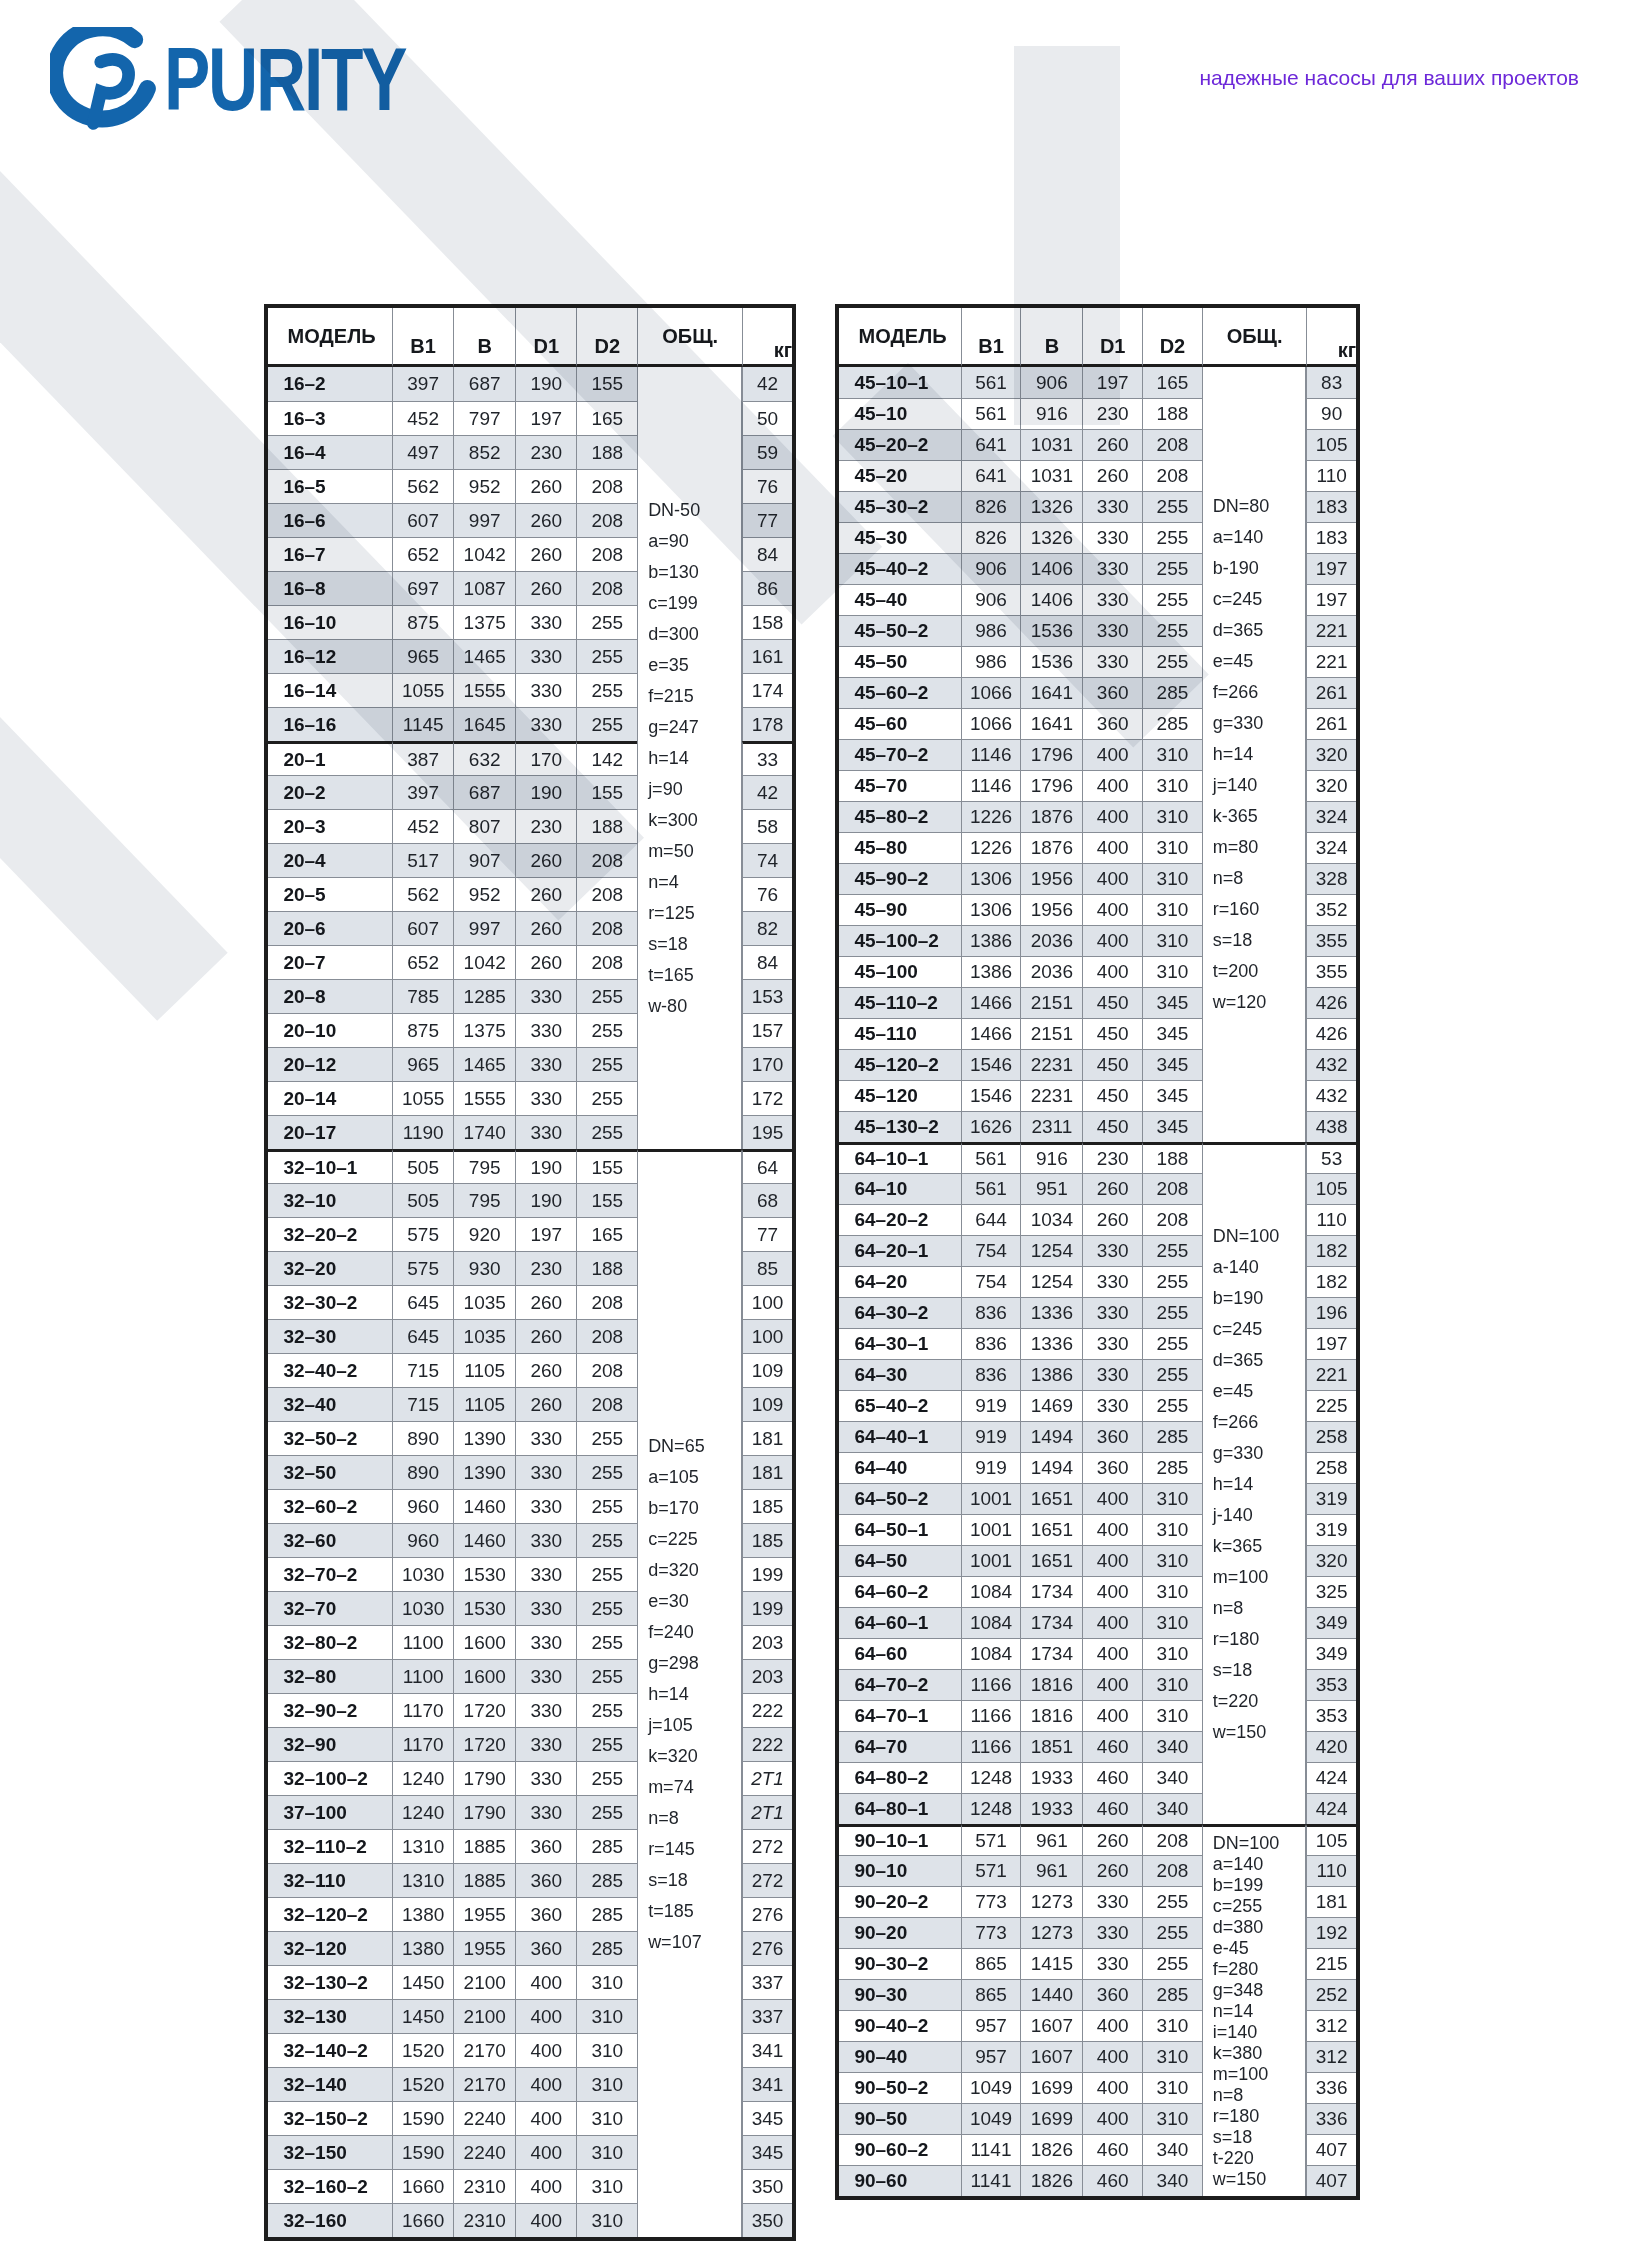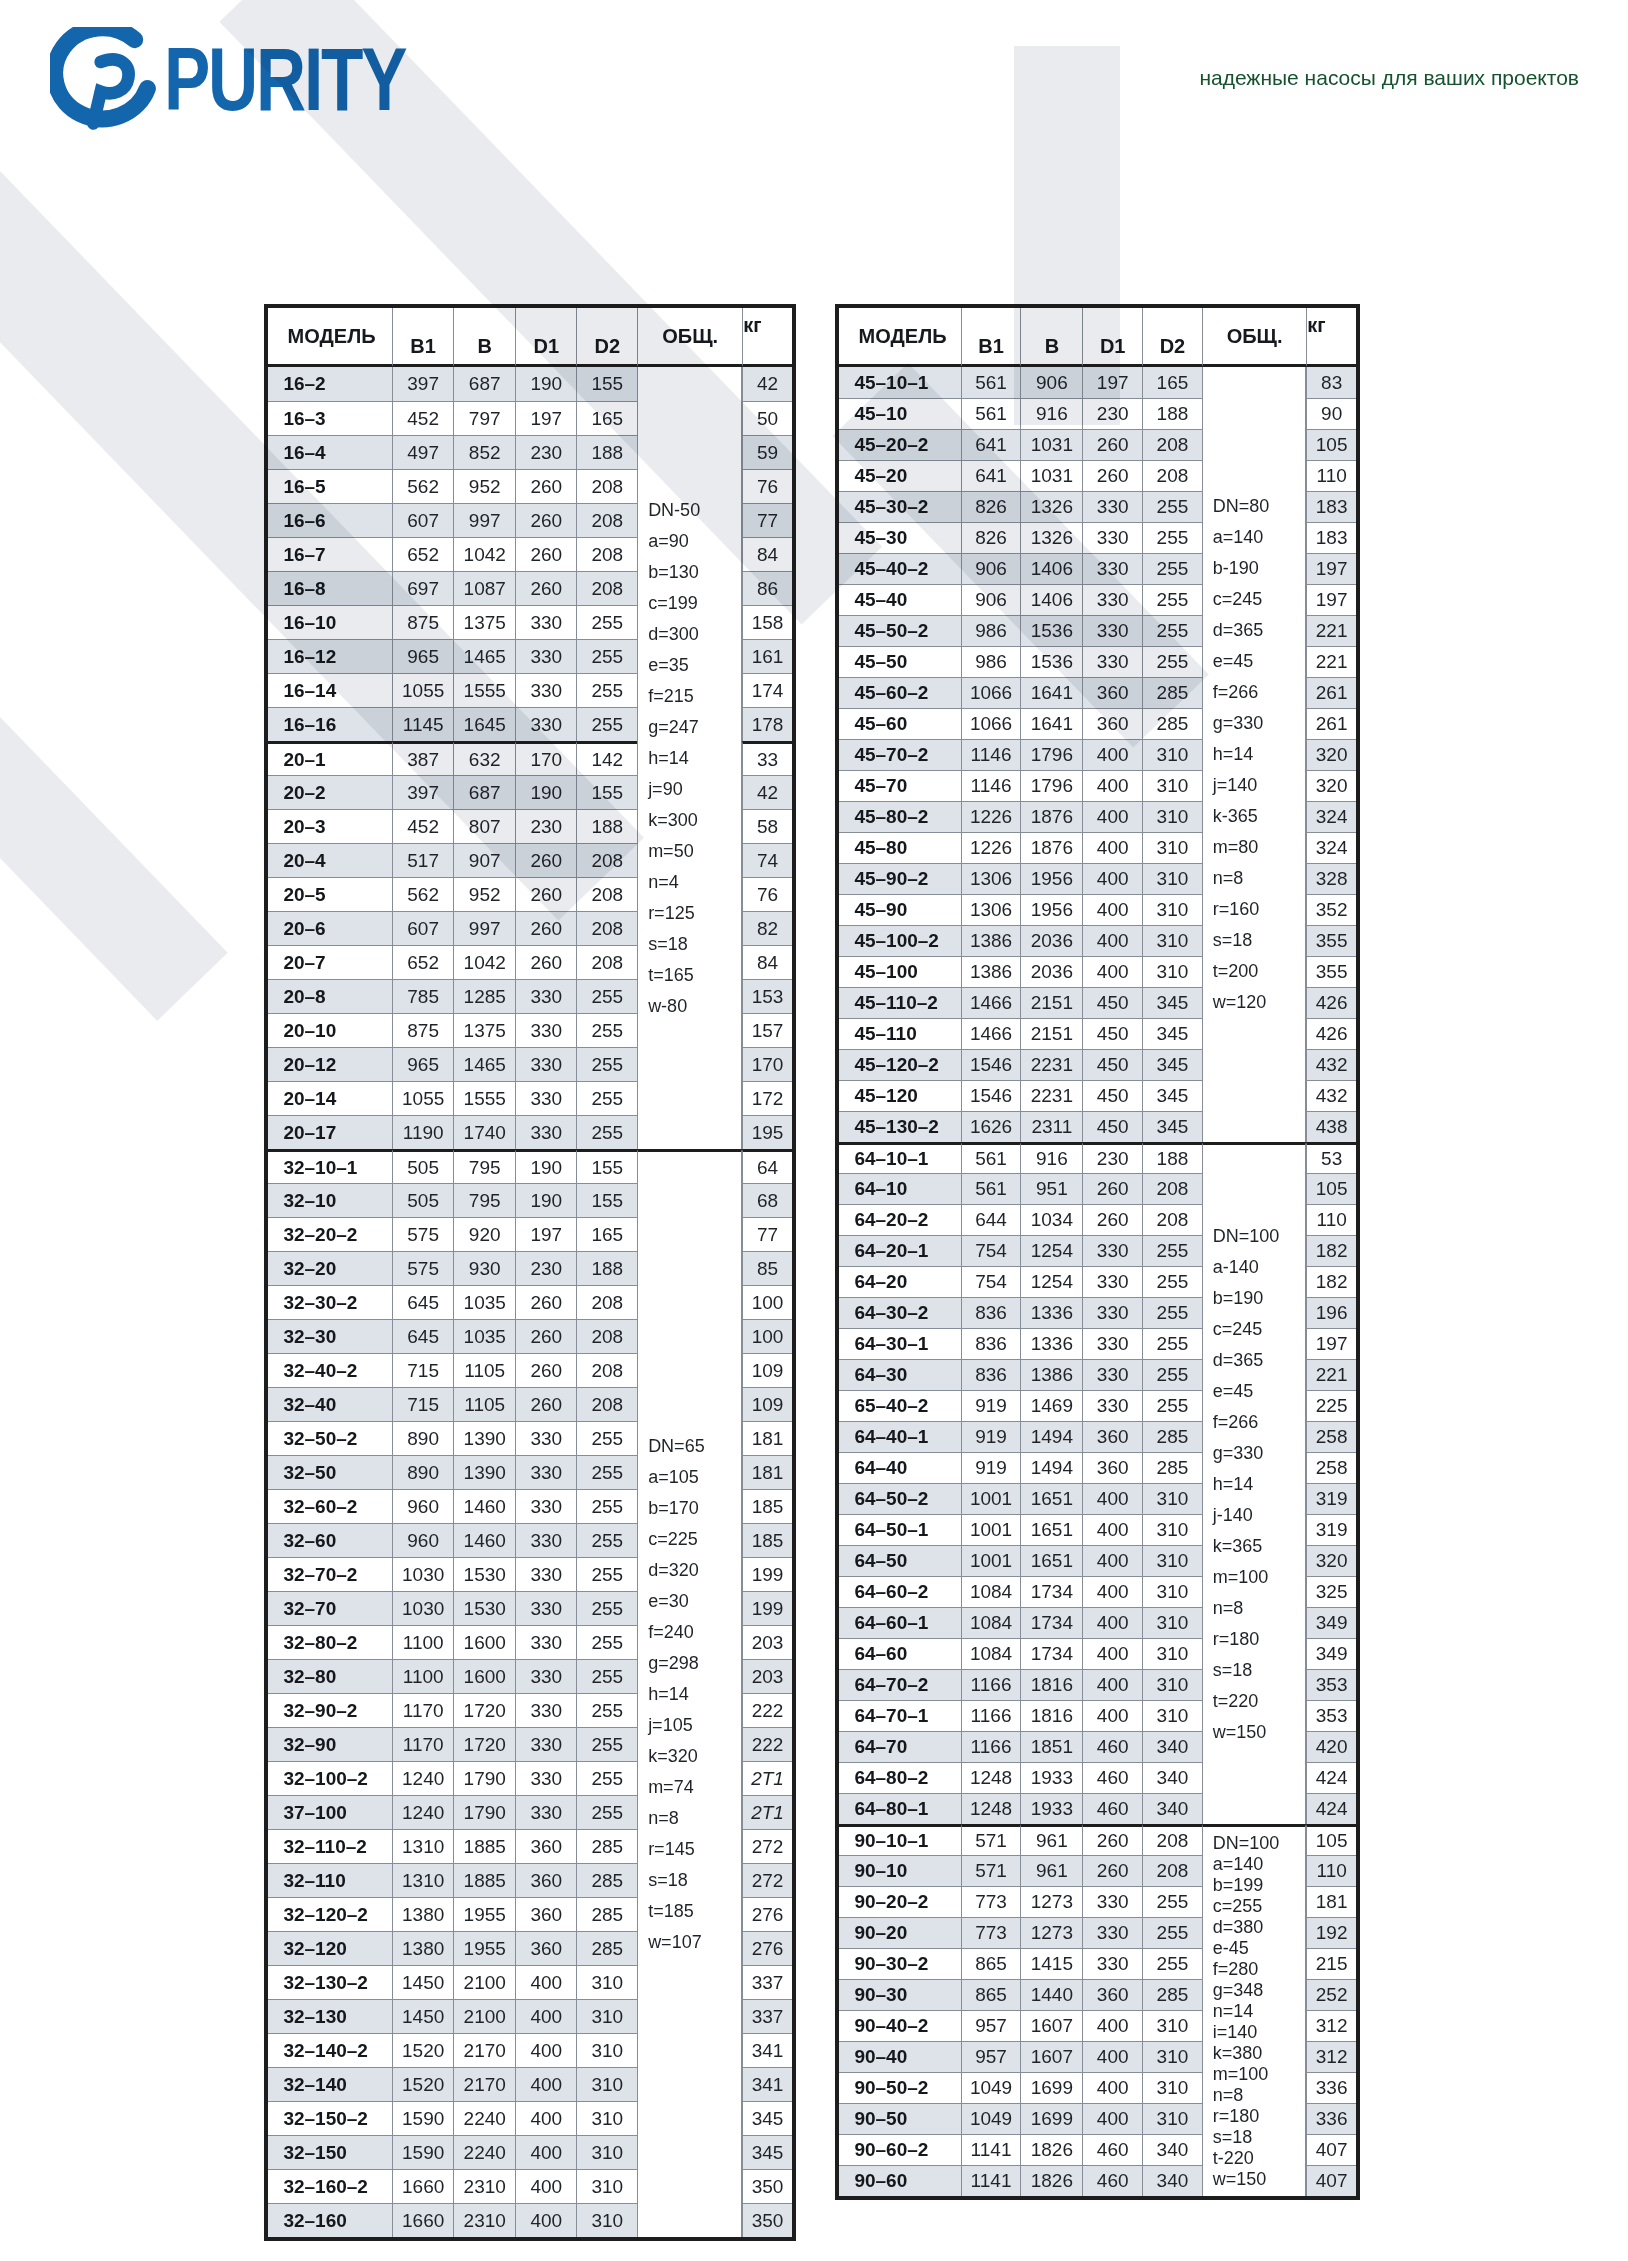--- a/index.html
+++ b/index.html
@@ -9,21 +9,21 @@
   }
   
   .logo{position:absolute;left:50px;top:26.5px;display:flex;align-items:center;gap:4.2px;}
   .logo-icon{width:110px;height:106px;}
   .logo-text{
     font-weight:bold;font-size:89px;line-height:1;color:#1365ac;
     letter-spacing:-2.8px;transform:scaleX(.78);transform-origin:left center;
   }
   .tagline{
     position:absolute;right:50px;top:66px;width:629px;text-align:right;
-    font-size:21px;color:#14532d;
+    font-size:21px;color:#6d28d9;
   }
   
   .wm{position:absolute;background:#e9ebee;mix-blend-mode:multiply;pointer-events:none;z-index:5;}
   .wm1{left:-84px;top:84px;width:1048px;height:119px;transform:rotate(46deg);transform-origin:0 0;}
   .wm2{left:300px;top:-56px;width:838px;height:112px;transform:rotate(46deg);transform-origin:0 0;}
   .wm3{left:1014px;top:46px;width:106px;height:379px;}
   .wm4{left:908px;top:363px;width:433px;height:105px;transform:rotate(46deg);transform-origin:0 0;}
   .wm5{left:-112px;top:601px;width:489px;height:98px;transform:rotate(46deg);transform-origin:0 0;}
   
   .tblwrap{position:absolute;top:304px;border:4.2px solid #1d1d1d;background:#bef264;}
@@ -34,21 +34,21 @@
   thead tr{height:59px;}
   .t-left tbody tr.data{height:34px;}
   .t-right tbody tr.data{height:31px;}
   th{
     background:#fff;border-bottom:3.5px solid #1d1d1d;font-weight:bold;
     font-size:20px;color:#16191d;
   }
   th.h-model{text-align:left;padding-left:19.6px;vertical-align:middle;}
   th.h-b1,th.h-b,th.h-d1,th.h-d2{vertical-align:bottom;padding-bottom:6px;text-align:center;}
   th.h-obsh{vertical-align:middle;text-align:center;}
-  th.h-kg{vertical-align:bottom;padding-bottom:27px;text-align:left;}
+  th.h-kg{vertical-align:bottom;padding-bottom:2px;text-align:right;}
   th.h-b,th.h-d1,th.h-d2,th.h-b1,th.h-obsh,th.h-kg{border-left:1.4px solid #878d96;}
   td{font-size:19px;vertical-align:middle;}
   tr.data td{border-top:1.4px solid #878d96;background:#fff;}
   tr.data.shade td{background:#dee3e9;}
   td.model{font-weight:bold;padding-left:15.4px;color:#14171c;}
   td.num,td.kg{text-align:center;}
   td.b1,td.b,td.d1,td.d2,td.kg{border-left:1.4px solid #878d96;}
   tr.data td.notes{
     background:#fff;border-left:1.4px solid #878d96;border-right:1.4px solid #878d96;
     border-top:none;font-size:18px;padding-left:9.8px;vertical-align:middle;text-align:left;

